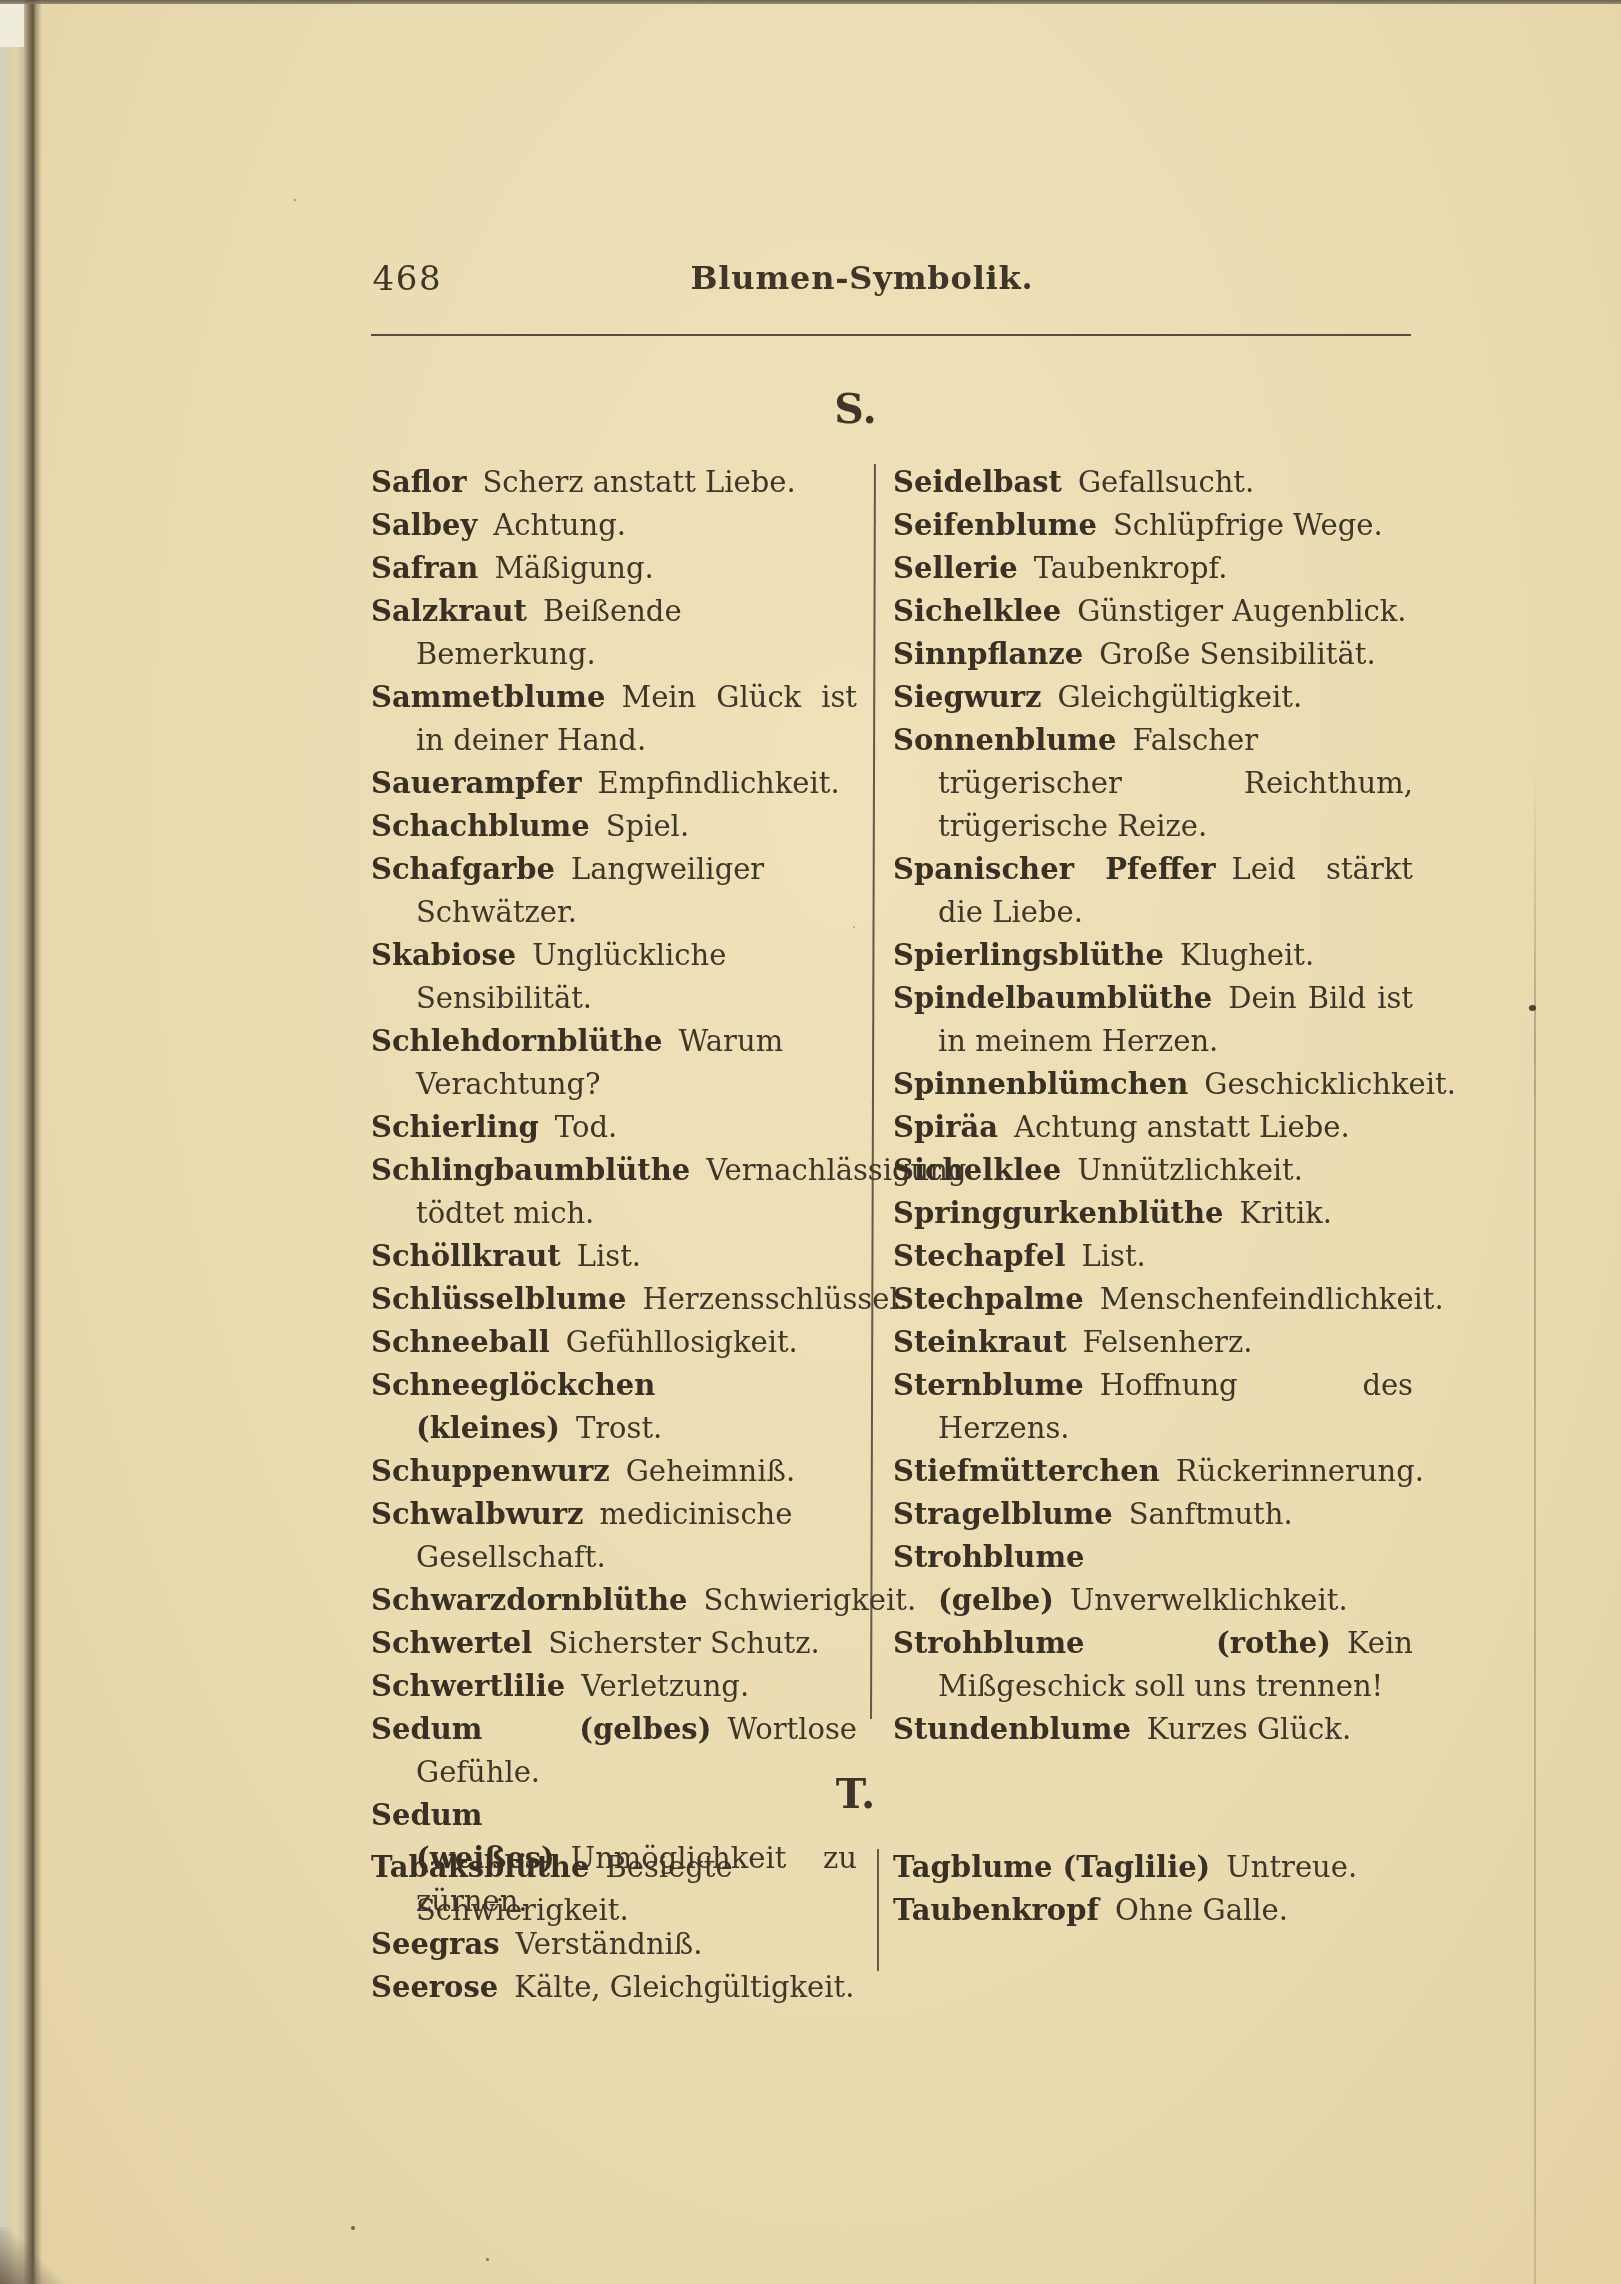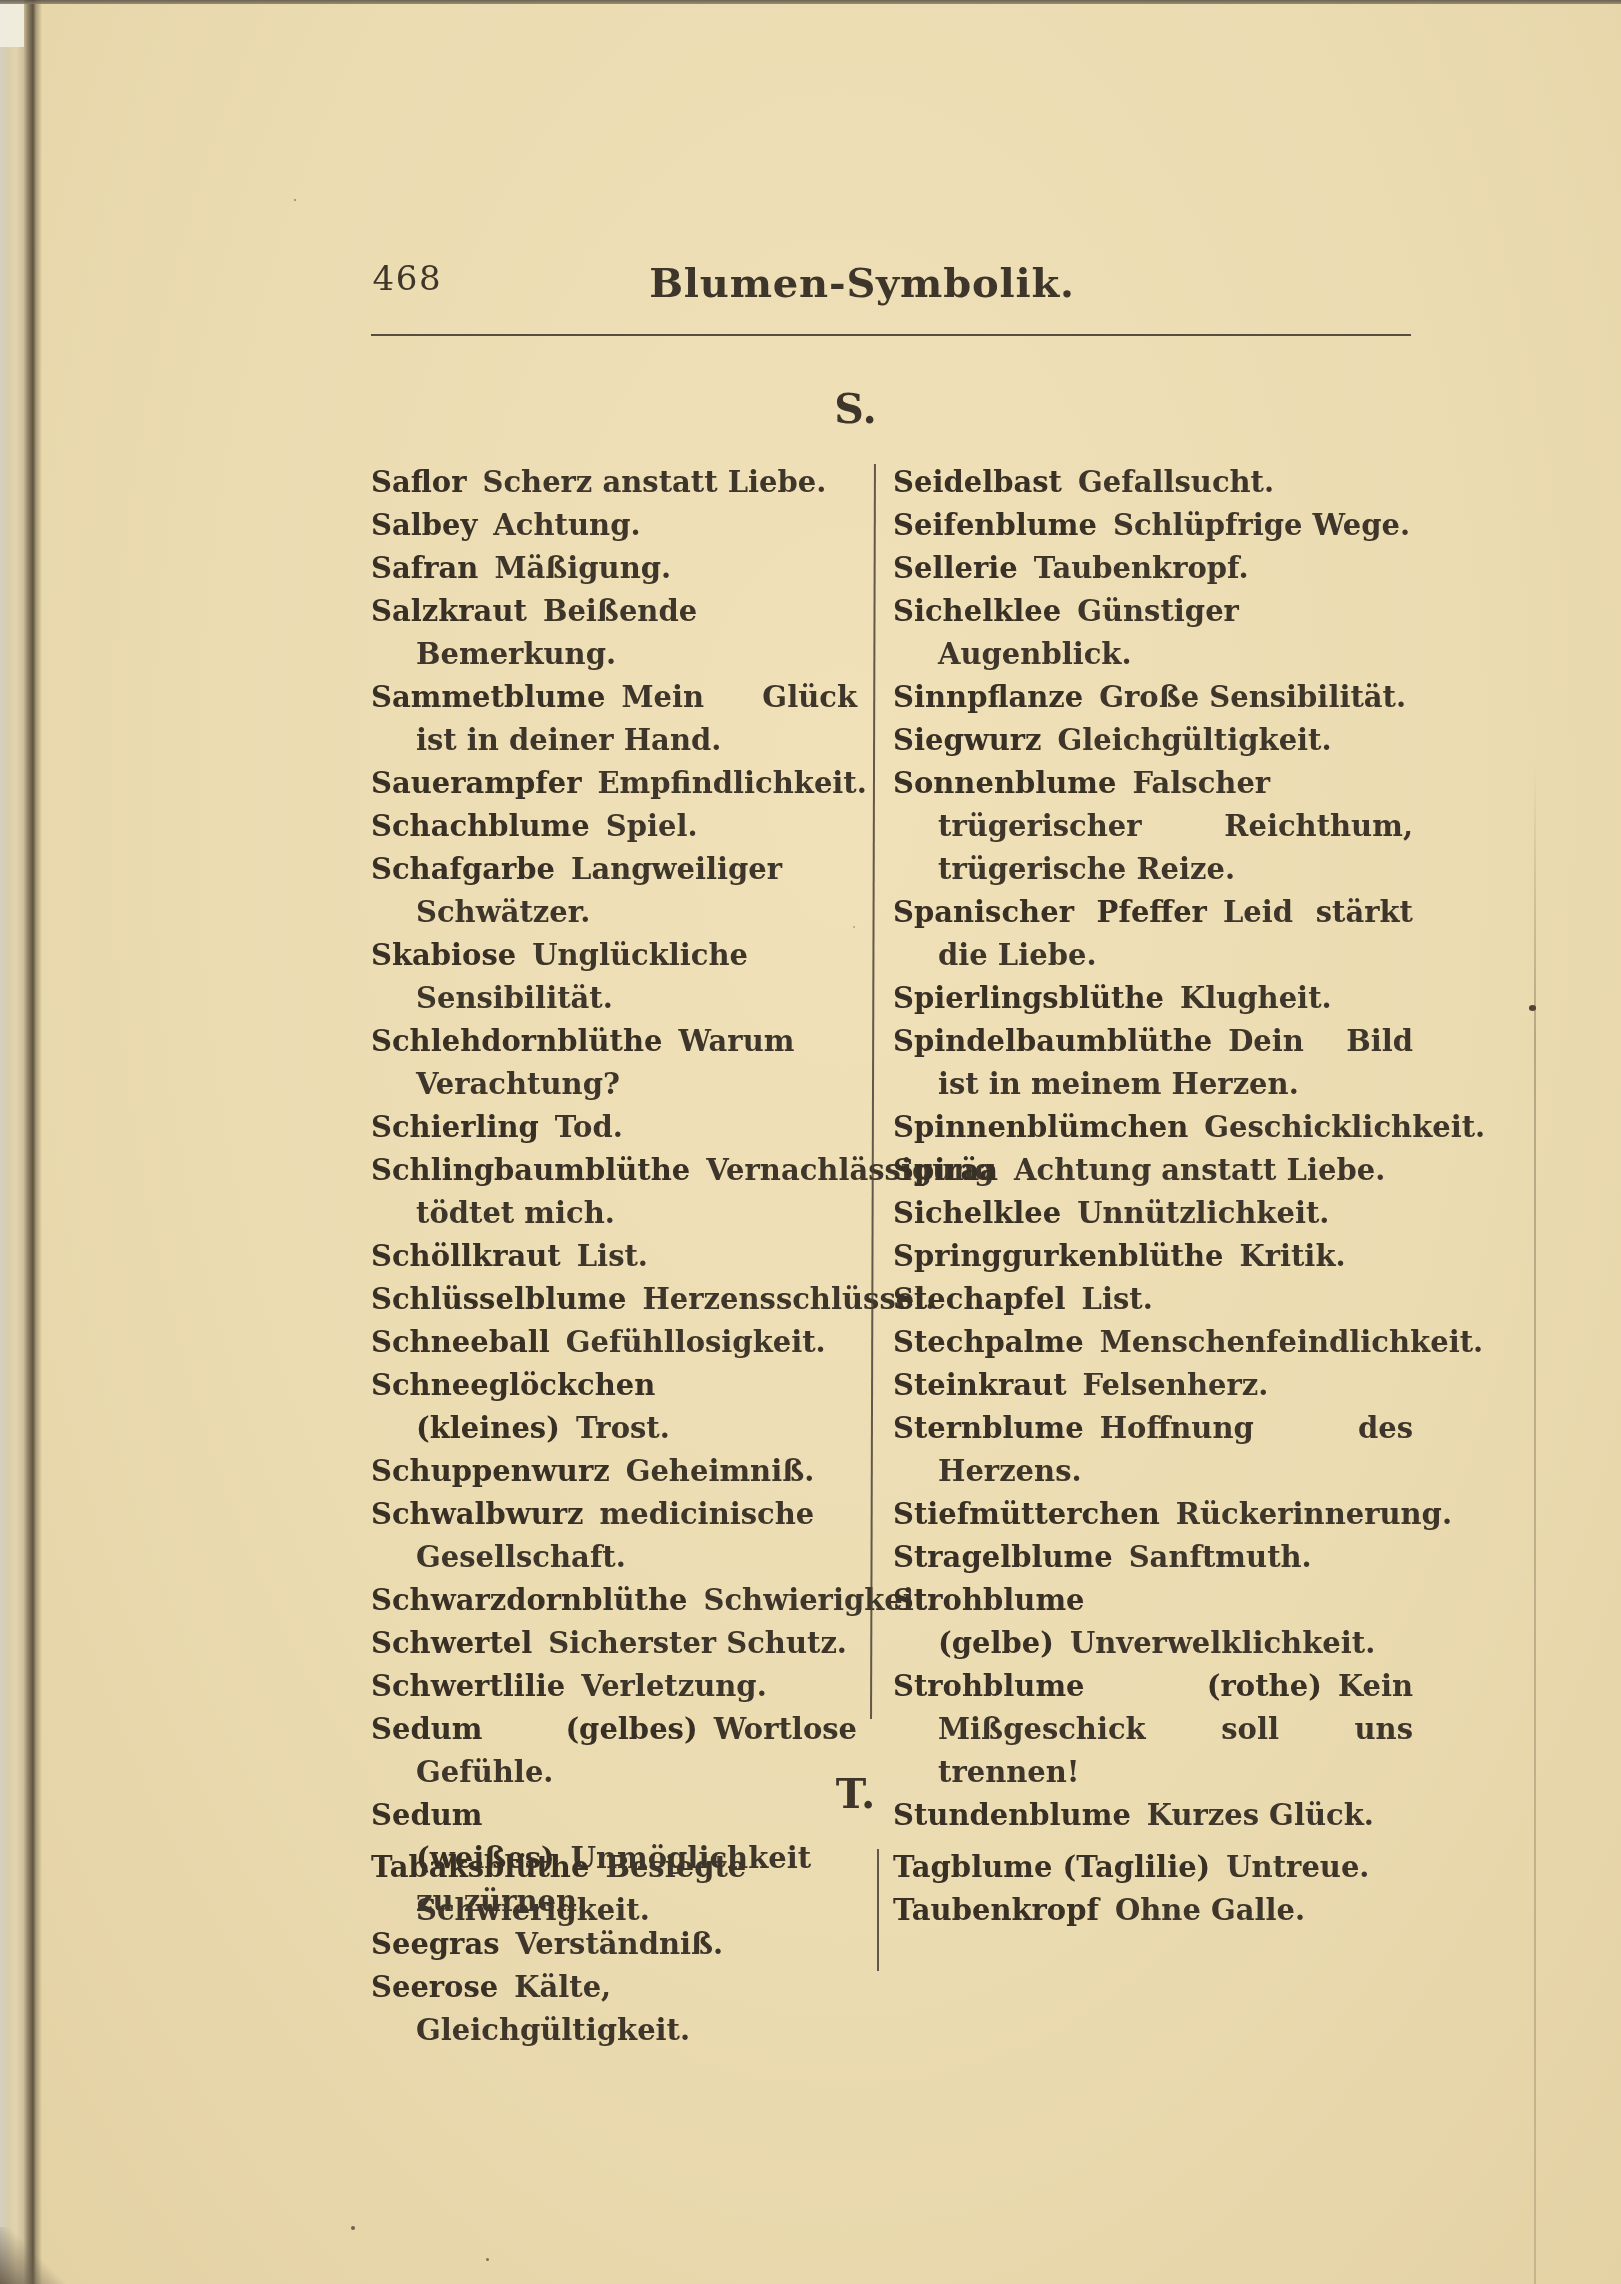--- a/index.html
+++ b/index.html
@@ -50,21 +50,21 @@
     position:absolute;left:371px;top:0;width:1042px;height:1642px;
     color:#3e362a;
   }
   .page-number{
     position:absolute;left:1.6px;top:258px;
     font-size:34px;letter-spacing:1.6px;
   }
   .running-title{
     position:absolute;left:0;top:259px;width:100%;
     text-align:center;padding-right:60px;box-sizing:border-box;
-    font-size:40px;font-weight:700;letter-spacing:0.8px;
+    font-size:32px;font-weight:700;letter-spacing:0.8px;
   }
   .rule{
     position:absolute;left:0;top:334px;width:1040px;height:2.4px;
     background:#463e33;opacity:.9;
   }
 
   .dict-section{position:absolute;left:0;width:1042px;}
   .section-s{top:387px;}
   .section-t{top:1772px;}
   .sec-heading{
@@ -80,21 +80,21 @@
   }
   .divider-tall{left:501px;height:1255px;transform:rotate(0.18deg);}
   .divider-short{left:506px;height:122px;}
 
   .entry{
     margin:0;padding-left:45px;text-indent:-45px;
     text-align:justify;
   }
   .term{font-weight:700;margin-right:16px;color:#38permanently302,#382f25;}
   .term{color:#382f25;}
-  .meaning{font-weight:700;}
+  .meaning{font-weight:400;}
 </style>
 </head>
 <body>
 
 <div class="scan">
 
   <div class="edge-left"></div>
   <div class="corner-tl"></div>
   <div class="corner-bl"></div>
   <div class="edge-top"></div>

